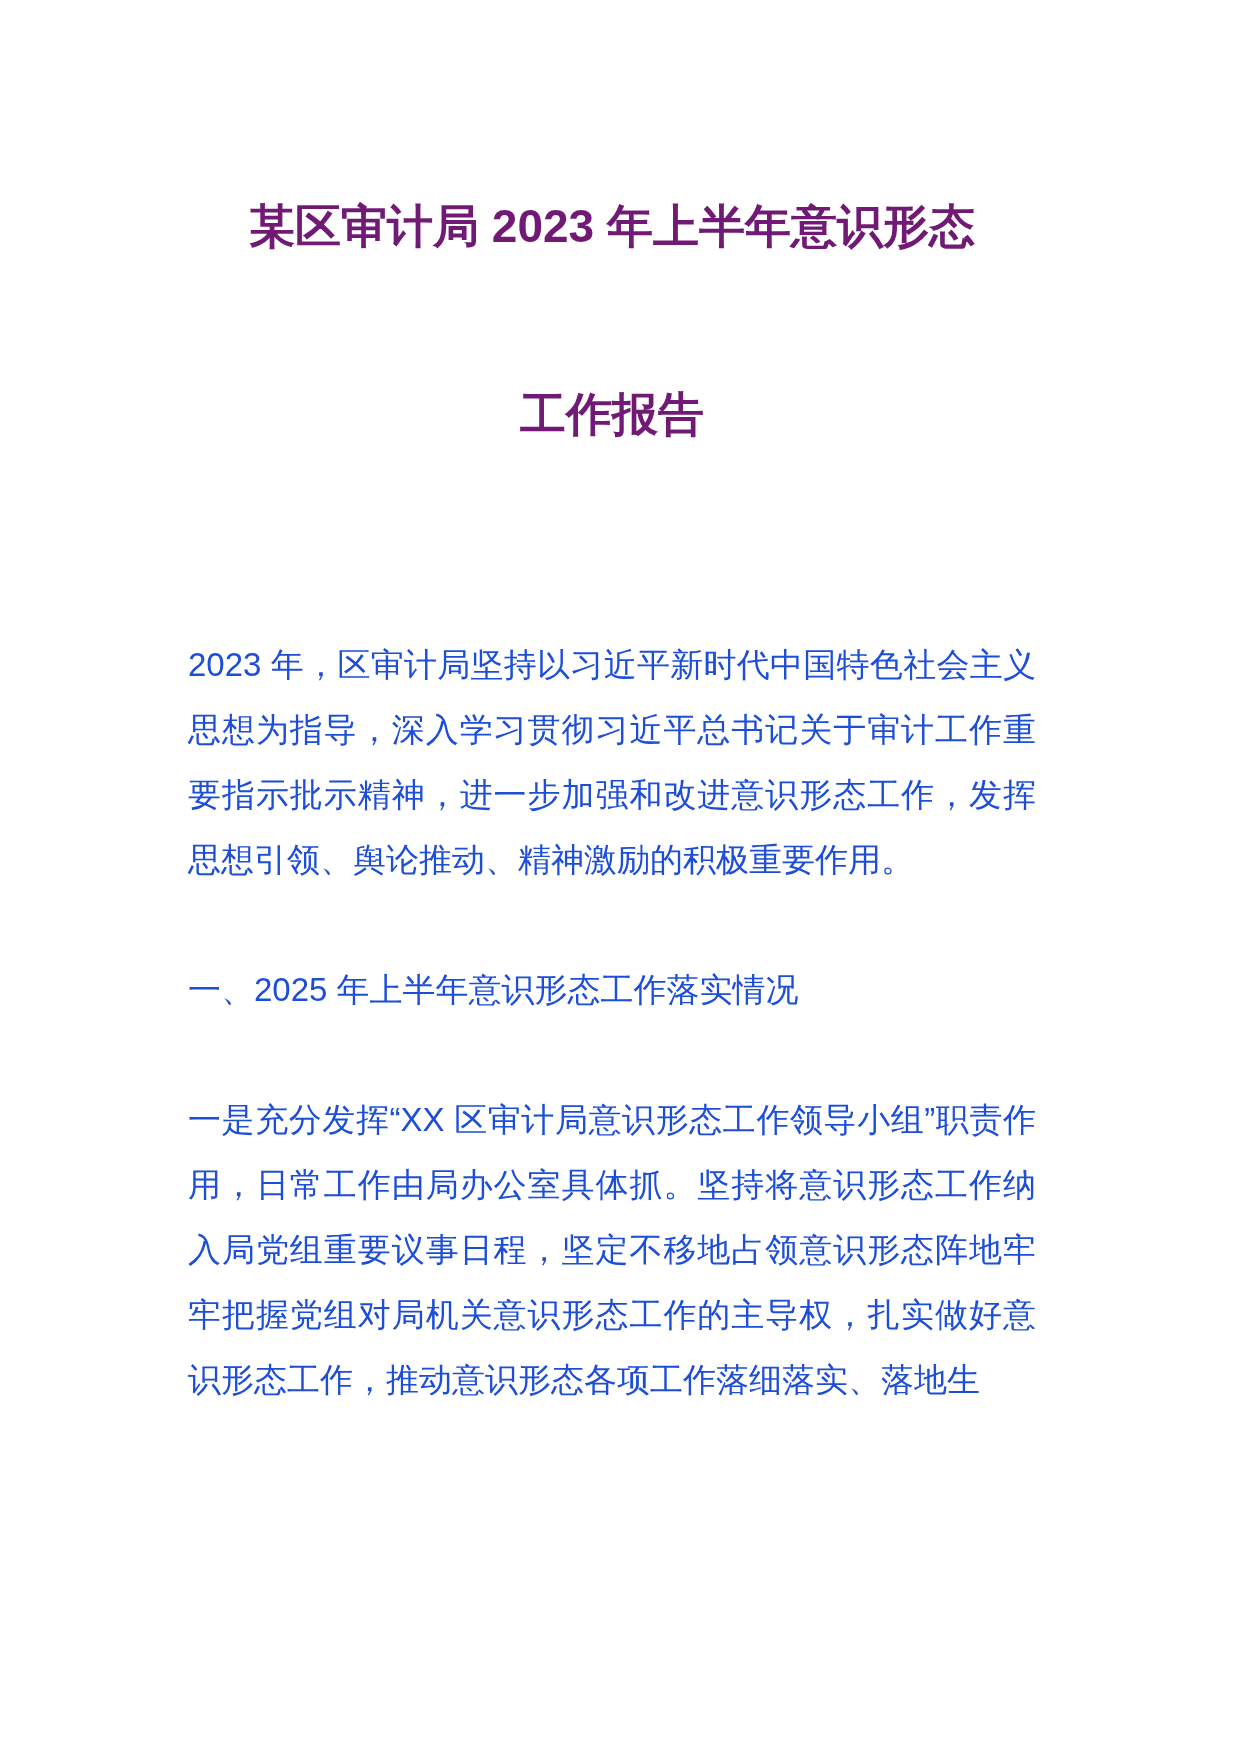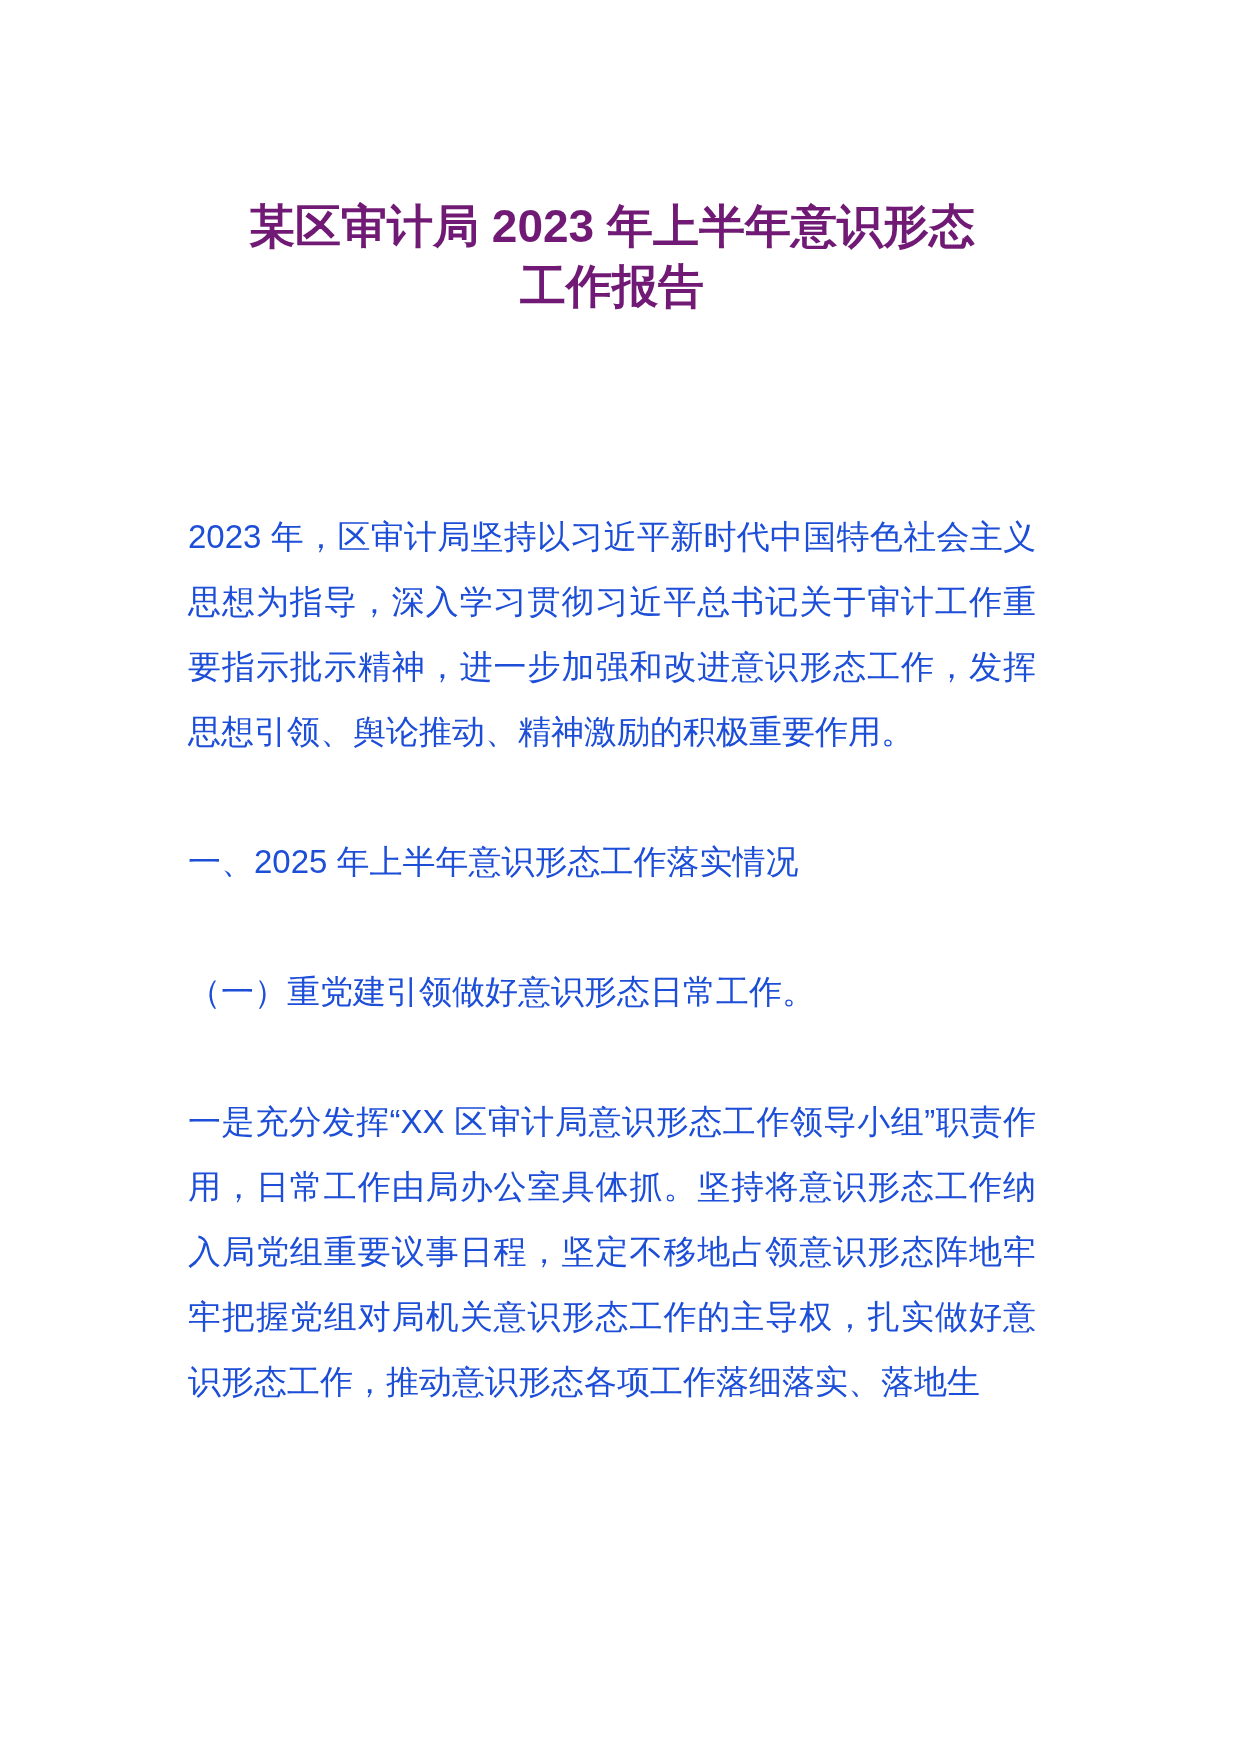--- a/index.html
+++ b/index.html
@@ -25,20 +25,21 @@
     }
     .title-line {
       font-size: 46px;
       line-height: 60px;
       font-weight: 700;
       text-align: center;
       color: #701a75;
       white-space: nowrap;
     }
     .title-line-2 {
+      margin-top: 128px;
     }
     .para {
       font-size: 33px;
       line-height: 65px;
       text-align: justify;
       color: #1d4ed8;
       word-break: normal;
     }
     .para-first {
       margin-top: 188px;
@@ -49,16 +50,15 @@
   </style>
 </head>
 <body>
 
 <div class="page">
   <div class="content">
     <div class="title-line title-line-1">某区审计局 2023 年上半年意识形态</div>
     <div class="title-line title-line-2">工作报告</div>
     <p class="para para-first">2023 年，区审计局坚持以习近平新时代中国特色社会主义思想为指导，深入学习贯彻习近平总书记关于审计工作重要指示批示精神，进一步加强和改进意识形态工作，发挥思想引领、舆论推动、精神激励的积极重要作用。</p>
     <p class="para">一、2025 年上半年意识形态工作落实情况</p>
-    <p class="para">（一）重党建引领做好意识形态日常工作。</p>
     <p class="para">一是充分发挥“XX 区审计局意识形态工作领导小组”职责作用，日常工作由局办公室具体抓。坚持将意识形态工作纳入局党组重要议事日程，坚定不移地占领意识形态阵地牢牢把握党组对局机关意识形态工作的主导权，扎实做好意识形态工作，推动意识形态各项工作落细落实、落地生</p>
   </div>
 </div>
 
 </body></html>

